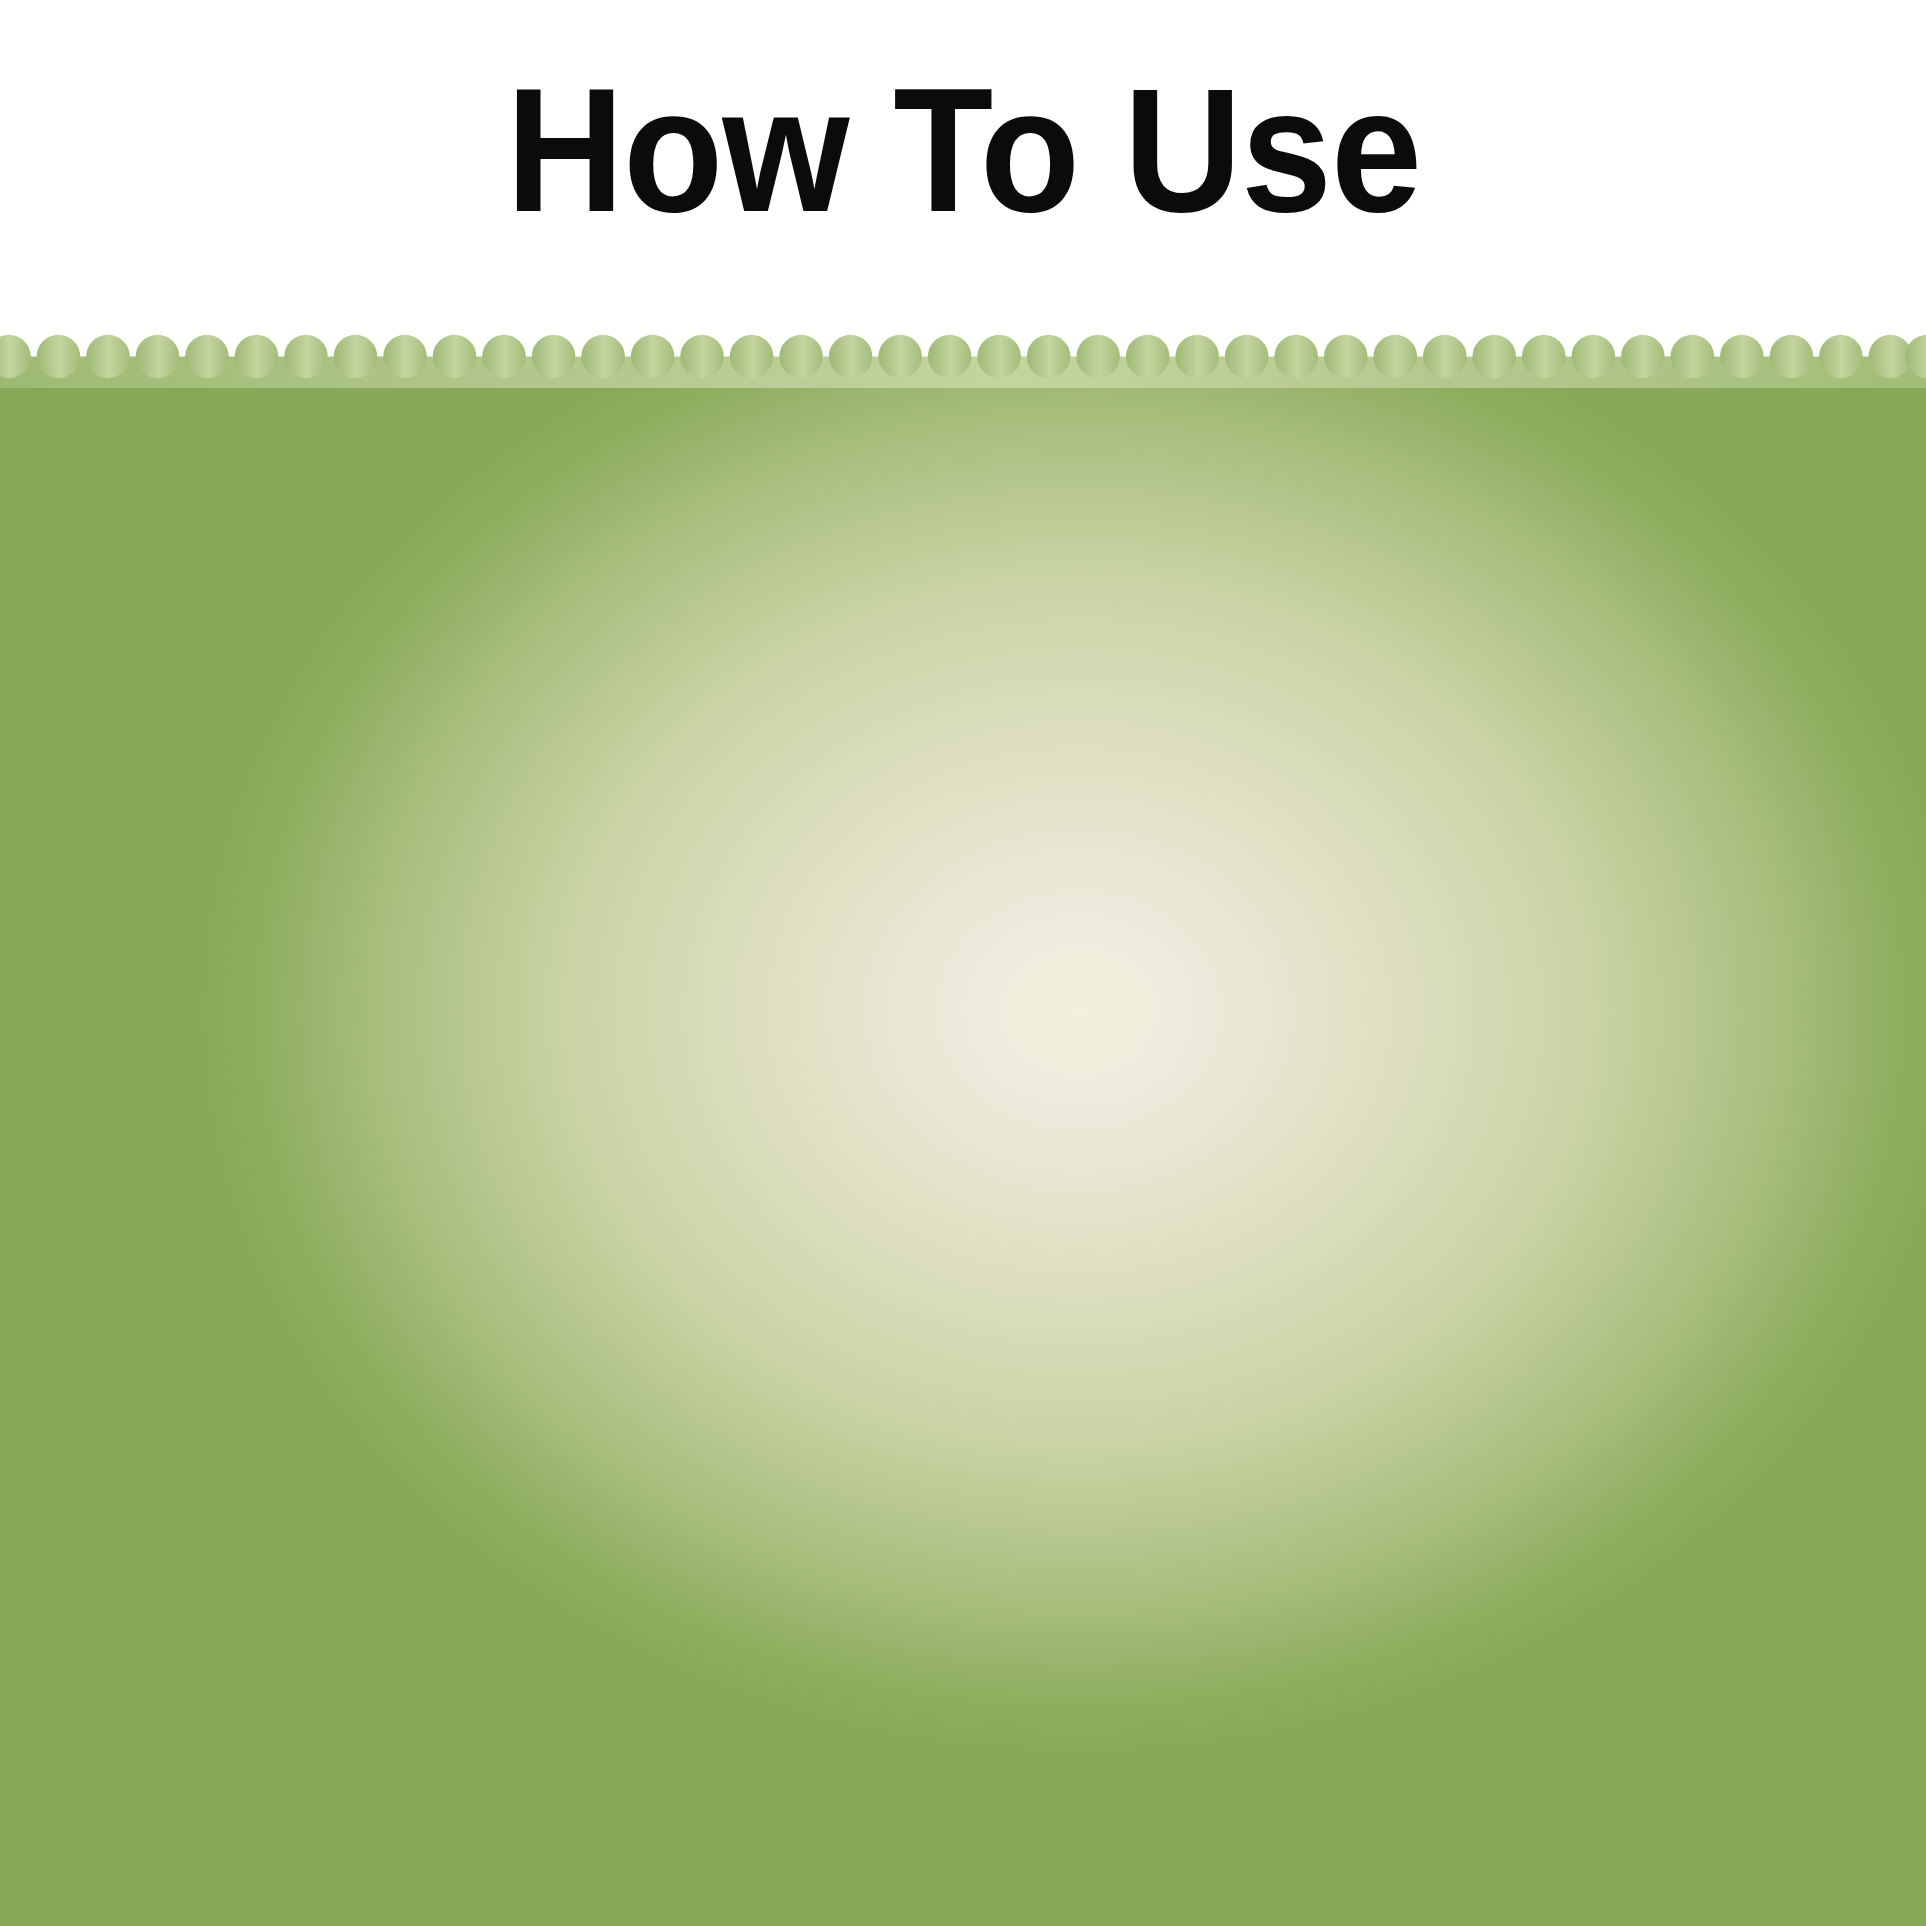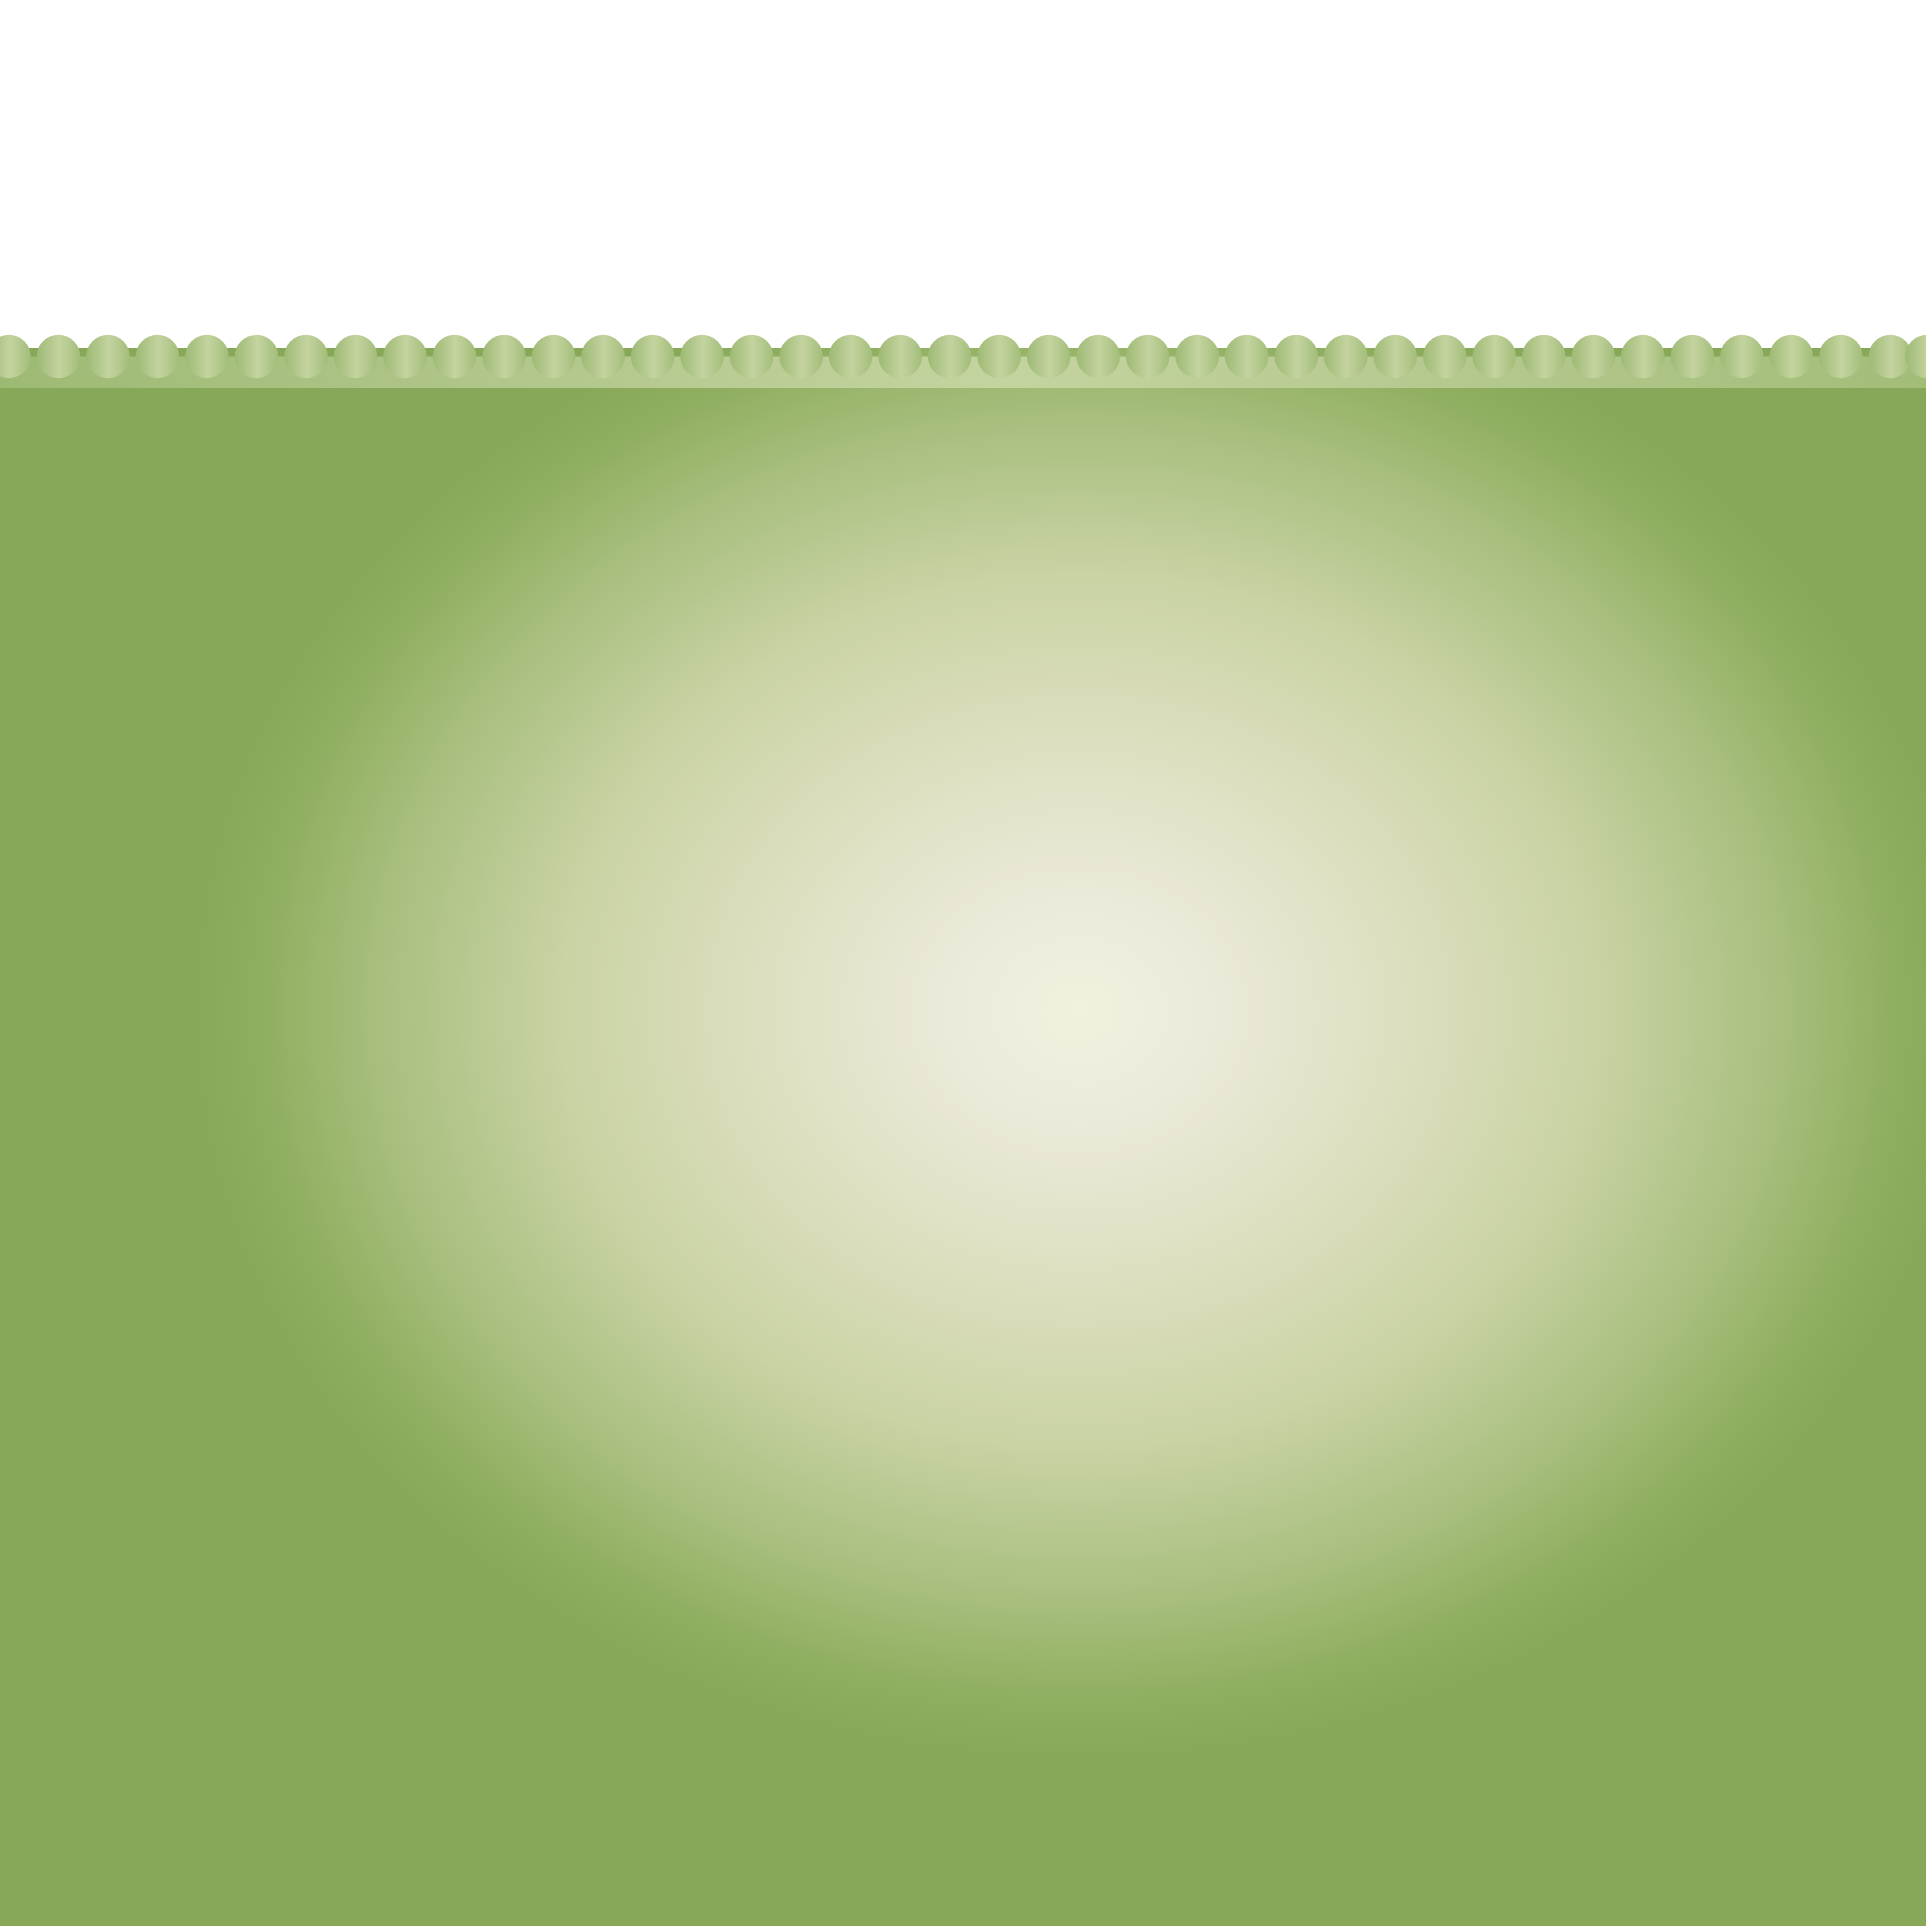--- a/index.html
+++ b/index.html
@@ -88,20 +88,23 @@
     color:#4a3a2c;
   }
 </style>
 </head>
 <body>
 
 <div class="poster">
 
   <div class="body-bg"></div>
 
+  <div class="header">
+    <div class="title">How To Use</div>
+  </div>
 
   <svg class="scallop" viewBox="0 0 1946 62" preserveAspectRatio="none">
     <defs>
       <linearGradient id="scGrad" x1="0" y1="0" x2="1" y2="0">
         <stop offset="0%" stop-color="#9dba73"></stop>
         <stop offset="28%" stop-color="#b2c78c"></stop>
         <stop offset="52%" stop-color="#c4d49f"></stop>
         <stop offset="75%" stop-color="#b5c98f"></stop>
         <stop offset="100%" stop-color="#a2bd78"></stop>
       </linearGradient>

